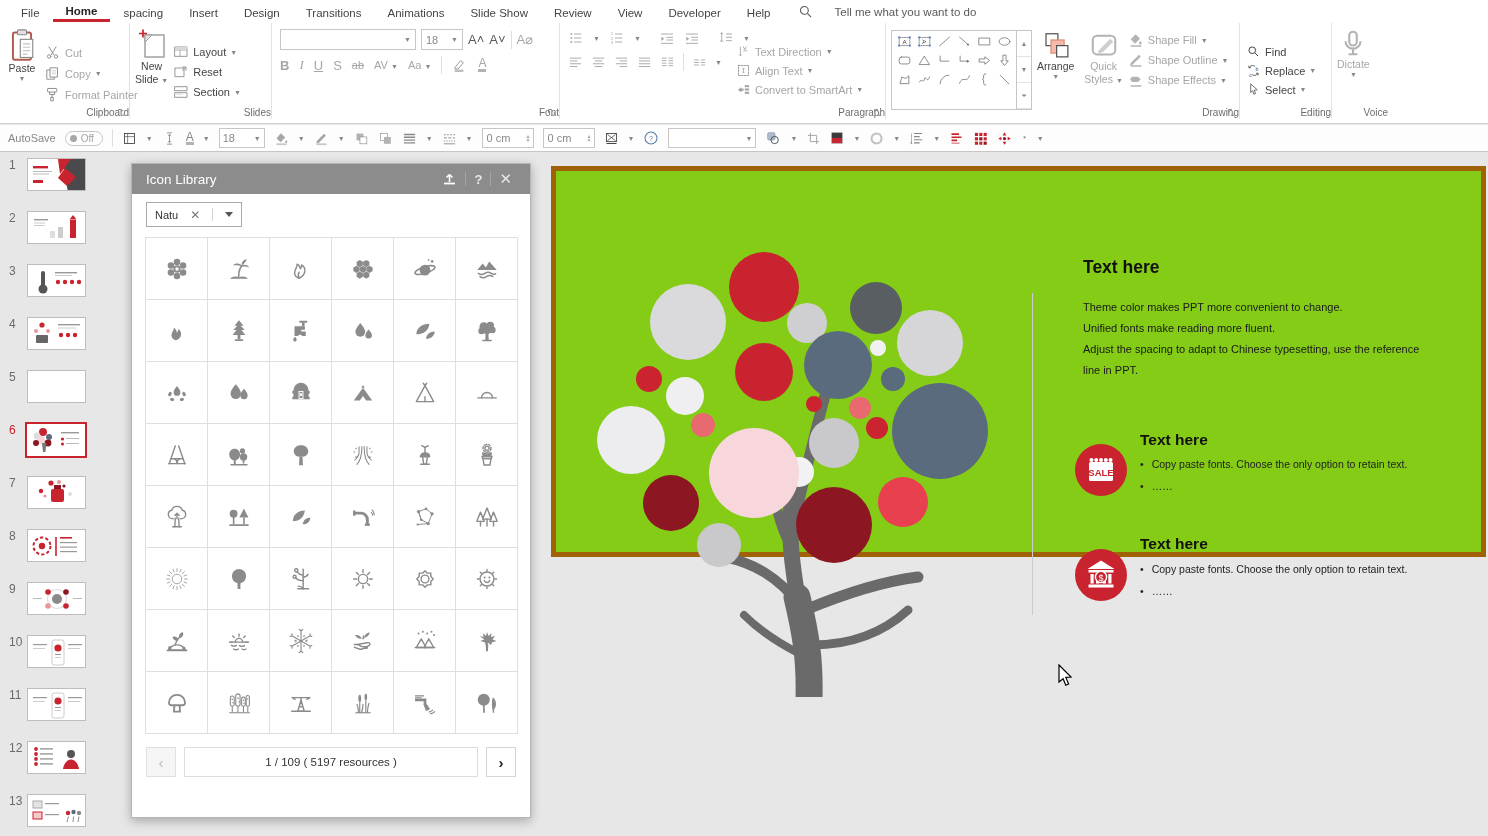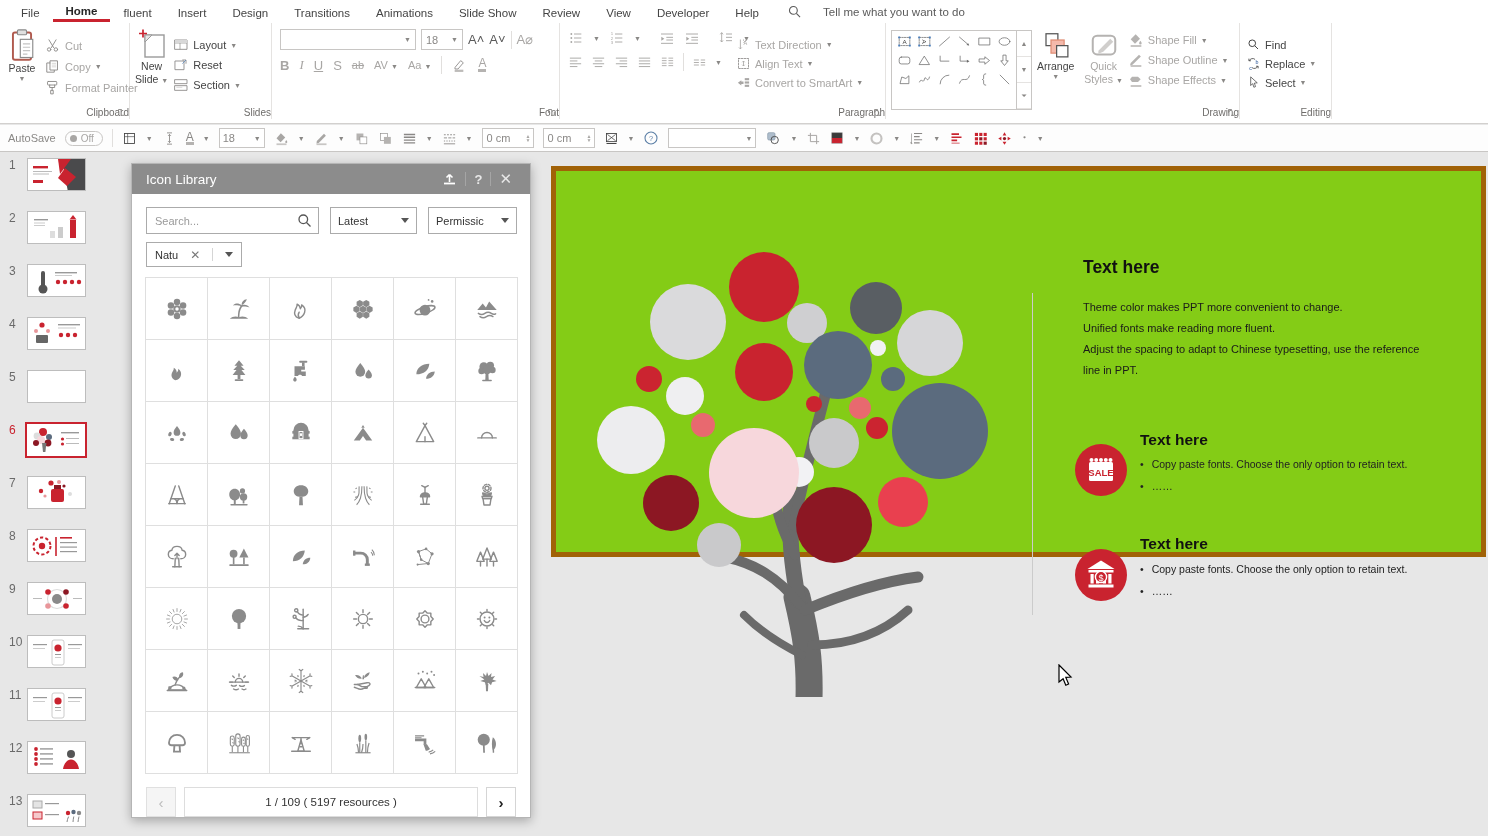--- a/index.html
+++ b/index.html
@@ -13,21 +13,21 @@
   .tabbar { height:23px; display:flex; align-items:center; padding-left:8px; }
   .tab { padding:4px 13px 2px; font-size:11.5px; color:#444; cursor:default; display:flex; align-items:center; }
   .tab.active { color:#262626; border-bottom:3px solid #C9232F; font-weight:bold; }
   .tellme { display:flex; align-items:center; gap:22px; margin-left:16px; font-size:11.5px; color:#5a5a5a; }
   .ribbon-body { position:relative; height:100px; }
   .group { position:absolute; top:0; height:96px; border-right:1px solid #E5E3E1; }
   .glabel { position:absolute; bottom:1px; left:0; right:0; text-align:right; font-size:10px; color:#6e6c6a; }
   .launcher { position:absolute; bottom:2px; right:3px; }
   .bigbtn { display:inline-flex; flex-direction:column; align-items:center; justify-content:flex-start; padding:5px 5px 0; height:80px; font-size:10.5px; color:#444; text-align:center; line-height:1.25; }
   .bigbtn.dis { color:#A8A6A4; }
-  .smallcol { display:inline-flex; flex-direction:column; justify-content:flex-start; gap:4px; padding-top:14px; vertical-align:top; }
+  .smallcol { display:inline-flex; flex-direction:column; justify-content:flex-start; gap:4px; padding-top:21px; vertical-align:top; }
   .sbtn { display:flex; align-items:center; gap:4px; font-size:11px; color:#444; white-space:nowrap; }
   .sbtn.dis { color:#A8A6A4; }
   .chev { font-size:7px; color:#8a8886; }
   .combo { border:1px solid #C8C6C4; background:#fff; height:21px; display:flex; align-items:center; justify-content:space-between; padding:0 4px; font-size:11px; color:#A8A6A4; }
   .fontrow { display:flex; align-items:center; gap:8px; padding:6px 0 0 8px; }
   .glyphbtn { font-size:13px; color:#A8A6A4; }
   .vline { width:1px; height:18px; background:#E1DFDD; }
   .gallery { border:1px solid #C8C6C4; background:#fff; display:grid; grid-template-columns:repeat(6,20px); grid-auto-rows:19px; padding:1px 2px; }
   .gallery .cell { display:flex; align-items:center; justify-content:center; }
   .gscroll { width:15px; border:1px solid #C8C6C4; border-left:none; display:flex; flex-direction:column; background:#fff; }
@@ -85,21 +85,21 @@
   .sec-icon { position:absolute; width:54px; height:54px; }
   .cursor { position:absolute; left:1058px; top:664px; z-index:20; }
 </style>
 </head>
 <body>
 
 <div class="ribbon">
   <div class="tabbar" id="tabbar">
       <span class="tab">File</span>
       <span class="tab active">Home</span>
-      <span class="tab">fluent</span>
+      <span class="tab">spacing</span>
       <span class="tab">Insert</span>
       <span class="tab">Design</span>
       <span class="tab">Transitions</span>
       <span class="tab">Animations</span>
       <span class="tab">Slide Show</span>
       <span class="tab">Review</span>
       <span class="tab">View</span>
       <span class="tab">Developer</span>
       <span class="tab">Help</span>
       <span class="tellme">
@@ -597,20 +597,33 @@
                 <path d="M7.5 3l10.5 9.5-4.6.5 1.8 5.6-2.6 1-1.9-5.9-3.2 3.2z" fill="#fff" stroke="#444" stroke-width="1.2"></path>
               </svg>
             </span>
             <span>Select</span>
             <span class="chev">▼</span>
           </div>
       </div>
       <div class="glabel">Editing</div>
     </div>
 
+    <div class="group" style="left:1332px;width:56px;border-right:none;">
+      <div class="bigbtn dis">
+        <span>
+            <svg viewBox="0 0 24 24" width="30" height="30">
+              <rect x="9" y="3" width="6" height="11" rx="3" fill="none" stroke="#B5B3B1" stroke-width="1.7"></rect>
+              <path d="M6 10.5a6 6 0 0 0 12 0M12 16.5V21M8.5 21h7" fill="none" stroke="#B5B3B1" stroke-width="1.7"></path>
+            </svg>
+          </span>
+        <span>Dictate</span>
+          <span class="chev">▼</span>
+      </div>
+      <div class="glabel">Voice</div>
+    </div>
 
   </div>
 </div>
 
 <div class="quickbar">
   <span>AutoSave</span>
   <span class="pill">
       <span class="dot"></span>
       <span>Off</span>
     </span>
@@ -1077,39 +1090,20 @@
         <svg width="15" height="14" viewBox="0 0 15 14">
           <path d="M7.5 10V2.5M7.5 2.5L4.5 5.5M7.5 2.5l3 3" stroke="#fff" stroke-width="1.6" fill="none"></path>
           <path d="M2 11.5h11" stroke="#fff" stroke-width="1.8"></path>
         </svg>
       </span>
     <span class="phdiv"></span>
     <span class="phicon" style="font-weight:bold;">?</span>
     <span class="phdiv"></span>
     <span class="phicon" style="font-size:15px;">✕</span>
   </div>
-  <div class="prow1">
-    <div class="searchbox">
-      <input placeholder="Search..." style="">
-      <span>
-          <svg width="15" height="15" viewBox="0 0 15 15">
-            <circle cx="6.3" cy="6.3" r="4.3" fill="none" stroke="#555" stroke-width="1.3"></circle>
-            <path d="M9.5 9.5l4 4" stroke="#555" stroke-width="1.3"></path>
-          </svg>
-        </span>
-    </div>
-    <div class="pselect" style="flex:0 0 87px;">
-        <span>Latest</span>
-        <span class="tri"></span>
-      </div>
-    <div class="pselect" style="flex:0 0 89px;">
-        <span style="overflow:hidden;white-space:nowrap;">Permissic</span>
-        <span class="tri"></span>
-      </div>
-  </div>
   <div class="chiprow">
     <span class="chip">
       <span>Natu</span>
       <span class="x">✕</span>
       <span class="cd"></span>
       <span class="tri"></span>
     </span>
   </div>
   <div class="grid" id="icongrid">
       <div class="gcell">

